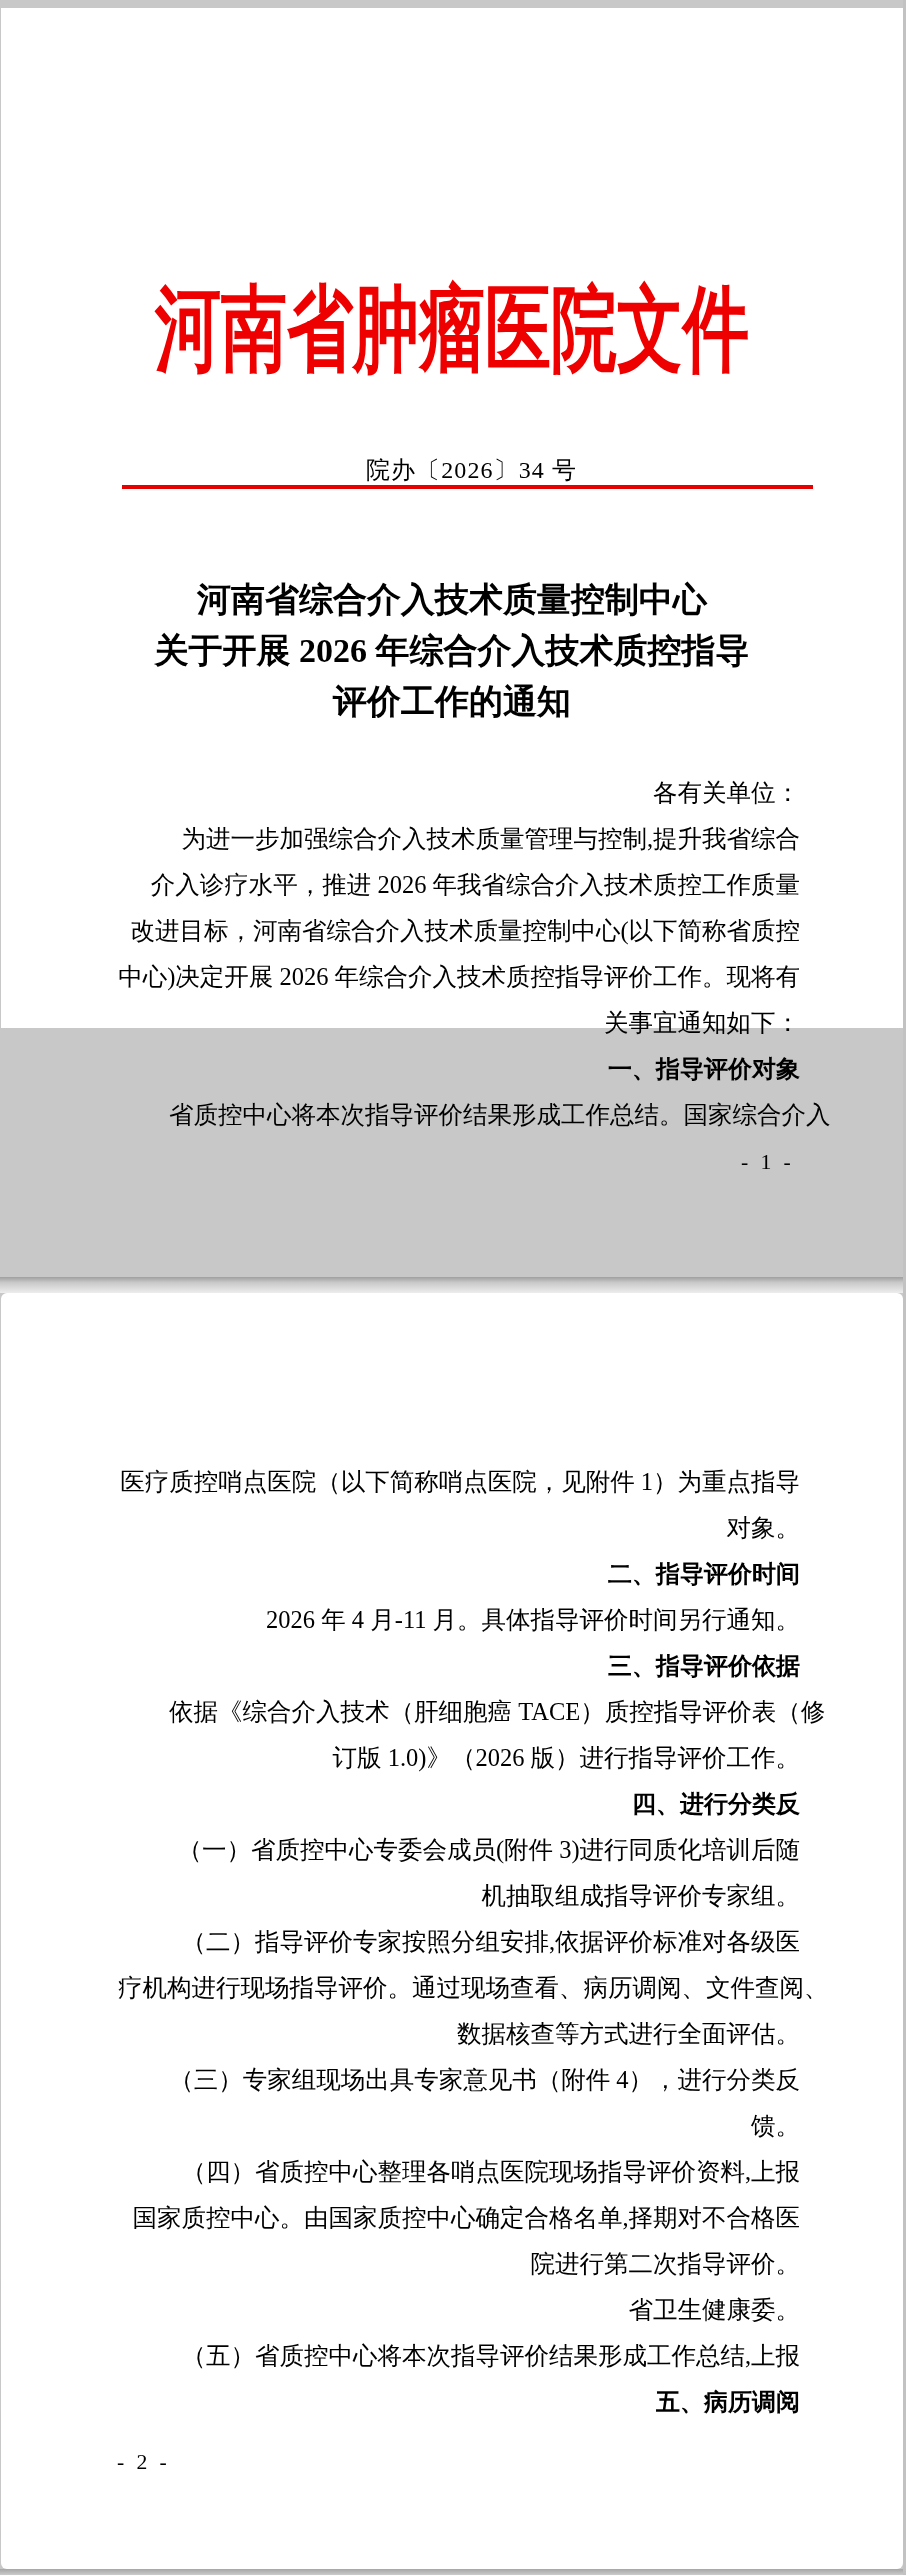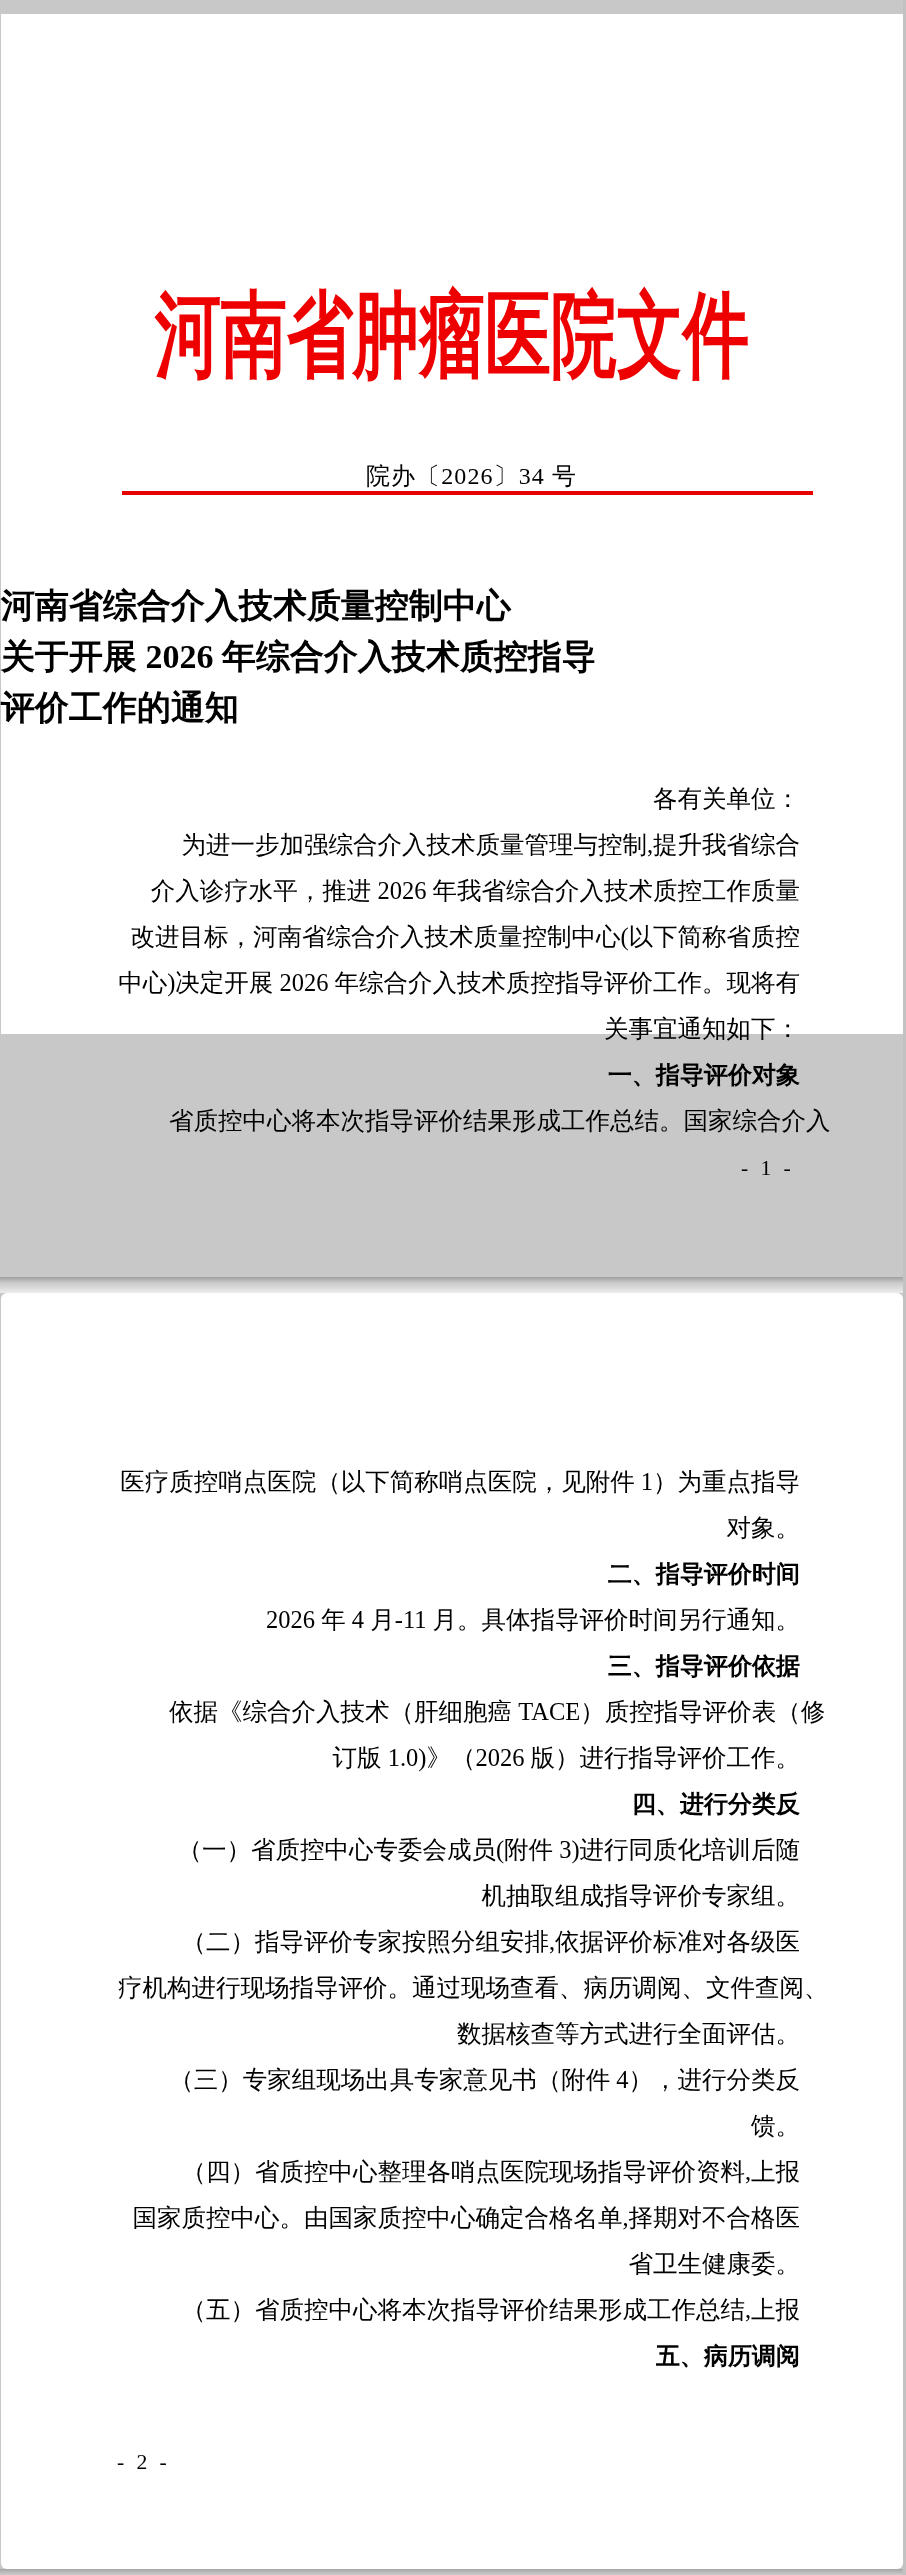--- a/index.html
+++ b/index.html
@@ -6,21 +6,21 @@
   body{
     width:906px;height:2576px;position:relative;
     background:#c8c8c8;
     font-family:"Liberation Serif","DejaVu Serif",serif;
     color:#000;
   }
   .stage{position:absolute;left:0;top:0;width:906px;height:2576px;overflow:hidden;}
   .page{
     position:absolute;left:1.1px;width:902px;background:#ffffff;
   }
-  #page1{top:14px;height:1020px;}
+  #page1{top:8px;height:1020px;}
   #page2{top:1293px;height:1276px;border-radius:6px;}
   .page-gap{
     position:absolute;left:0;width:906px;top:1277px;height:16px;
     background:linear-gradient(180deg,#9f9f9f 0%,#c9c9c9 35%,#ededed 100%);
   }
   .bottom-gap{
     position:absolute;left:0;width:906px;top:2569px;height:7.4px;
     background:linear-gradient(180deg,#a6a6a6 0%,#d2d2d2 100%);
   }
   .right-edge{
@@ -39,21 +39,21 @@
   .doc-number{
     position:absolute;left:0;top:448px;width:902px;
     text-align:center;font-size:24px;line-height:28.5px;
     transform:translateX(19.4px);
     letter-spacing:1.1px;white-space:nowrap;
   }
   .red-line{
     position:absolute;left:121px;top:477px;width:691px;height:4px;
     background:#e60000;
   }
-  .doc-title{position:absolute;left:0;top:566px;width:902px;text-align:left;}
+  .doc-title{position:absolute;left:0;top:566px;width:902px;text-align:center;}
   .doc-title .t-line{
     font-size:34px;line-height:51px;font-weight:bold;white-space:nowrap;
     font-family:"Liberation Serif","DejaVu Serif",serif;
   }
 
   
   .body-block{position:absolute;left:117px;right:103px;text-align:right;}
   #p1-body{top:762px;}
   #p2-body{top:166px;}
   .ln{
@@ -116,20 +116,21 @@
       <div class="ln heading">四、进行分类反</div>
       <div class="ln indent">（一）省质控中心专委会成员(附件 3)进行同质化培训后随</div>
       <div class="ln">机抽取组成指导评价专家组。</div>
       <div class="ln indent">（二）指导评价专家按照分组安排,依据评价标准对各级医</div>
       <div class="ln">疗机构进行现场指导评价。通过现场查看、病历调阅、文件查阅、</div>
       <div class="ln">数据核查等方式进行全面评估。</div>
       <div class="ln indent">（三）专家组现场出具专家意见书（附件 4），进行分类反</div>
       <div class="ln">馈。</div>
       <div class="ln indent">（四）省质控中心整理各哨点医院现场指导评价资料,上报</div>
       <div class="ln">国家质控中心。由国家质控中心确定合格名单,择期对不合格医</div>
+      <div class="ln">院进行第二次指导评价。</div>
       <div class="ln">省卫生健康委。</div>
       <div class="ln indent">（五）省质控中心将本次指导评价结果形成工作总结,上报</div>
       <div class="ln heading">五、病历调阅</div>
     </div>
 
     <div class="page-num" id="p2-num">- 2 -</div>
   </div>
 
   <div class="bottom-gap"></div>
   <div class="right-edge"></div>

